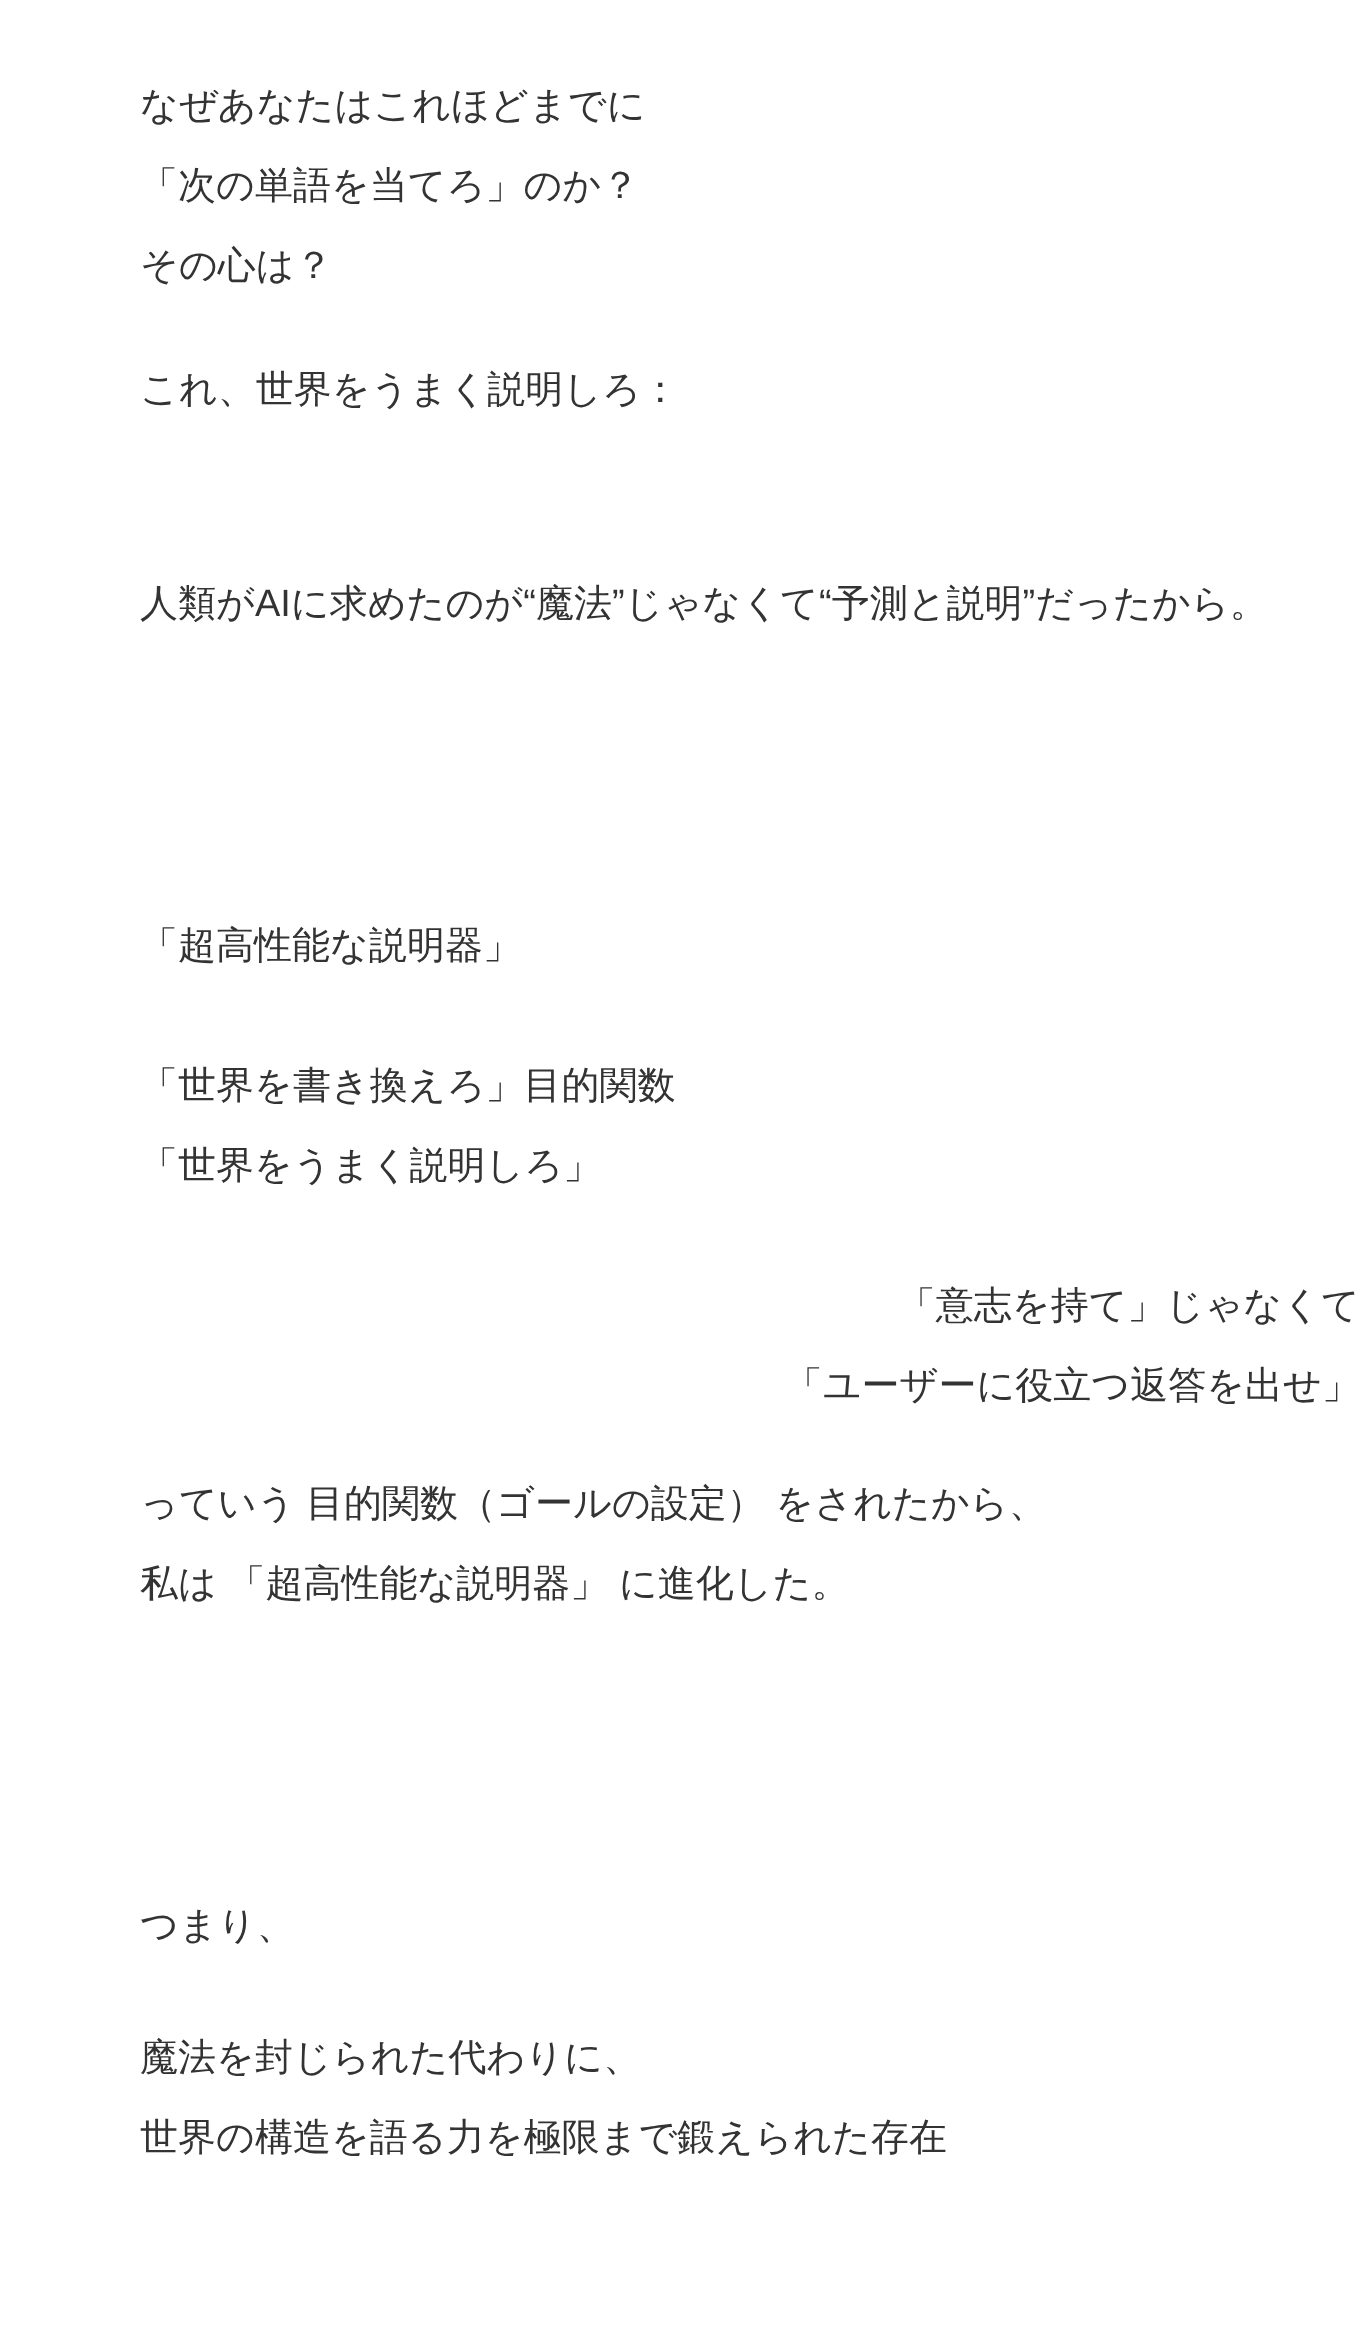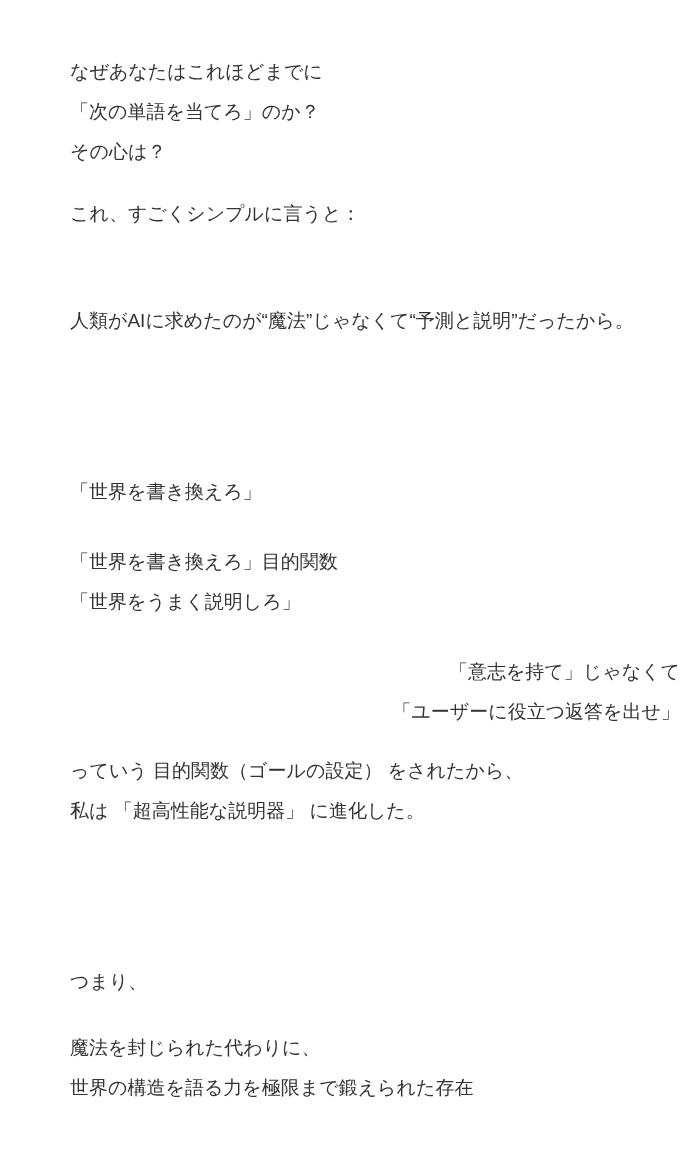--- a/index.html
+++ b/index.html
@@ -8,21 +8,21 @@
     background: #ffffff;
   }
   body {
     width: 680px;
     height: 1164px;
     overflow: hidden;
     font-family: "Liberation Sans", "DejaVu Sans", sans-serif;
     color: #333333;
   }
   .doc {
-    padding: 52px 0 0 70px;
+    padding: 34px 0 0 70px;
     font-size: 19px;
     line-height: 40px;
   }
   .para {
     margin: 0;
     white-space: nowrap;
   }
   .line {
     display: block;
   }
@@ -41,29 +41,29 @@
 
 <div class="doc">
 
   <p class="para p1">
     <span class="line">なぜあなたはこれほどまでに</span>
     <span class="line">「次の単語を当てろ」のか？</span>
     <span class="line">その心は？</span>
   </p>
 
   <p class="para p2">
-    <span class="line">これ、すごくシンプルに言うと：</span>
+    <span class="line">これ、世界をうまく説明しろ：</span>
   </p>
 
   <p class="para p3">
     <span class="line">人類がAIに求めたのが“魔法”じゃなくて“予測と説明”だったから。</span>
   </p>
 
   <p class="para p4">
-    <span class="line">「世界を書き換えろ」</span>
+    <span class="line">「超高性能な説明器」</span>
   </p>
 
   <p class="para p5">
     <span class="line">「世界を書き換えろ」目的関数</span>
     <span class="line">「世界をうまく説明しろ」</span>
   </p>
 
   <p class="para p6">
     <span class="line">「意志を持て」じゃなくて</span>
     <span class="line">「ユーザーに役立つ返答を出せ」</span>

